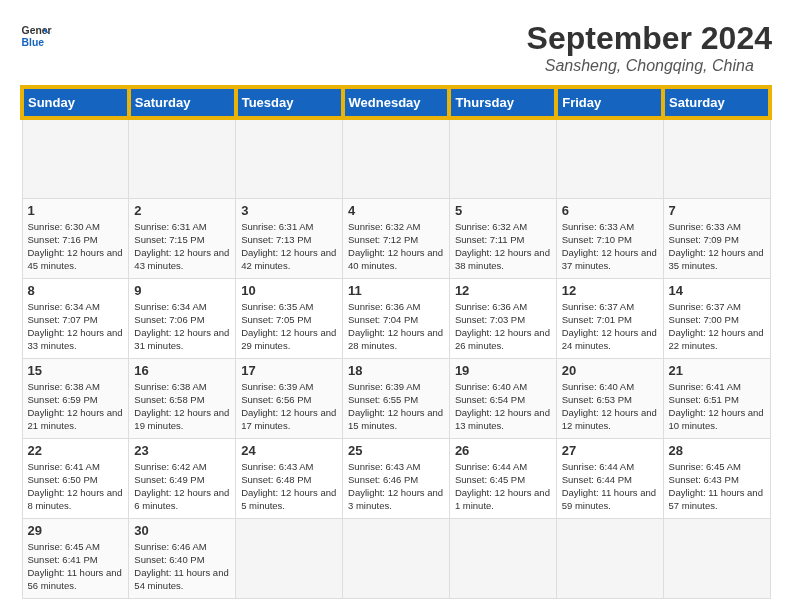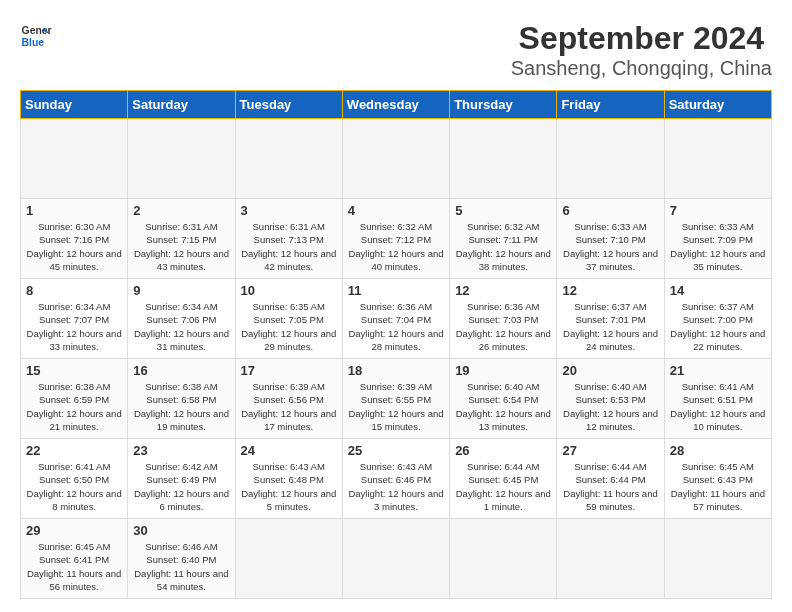--- a/index.html
+++ b/index.html
@@ -27,36 +27,37 @@
     }
     .title-area {
       text-align: center;
     }
     .main-title {
       font-size: 32px;
       font-weight: bold;
       color: #333;
     }
     .subtitle {
-      font-size: 20px;
+      font-size: 16px;
       color: #555;
+      font-style: italic;
     }
     .calendar {
       width: 100%;
       border-collapse: collapse;
       border: 1px solid #ccc;
     }
     .calendar th {
       background: #1565c0;
       color: #fff;
       font-size: 13px;
       font-weight: bold;
       padding: 6px 4px;
       text-align: left;
-      border: 1px solid #eab308;
+      border: 4px solid #eab308;
     }
     .calendar td {
       vertical-align: top;
       border: 1px solid #ddd;
       padding: 4px 5px;
       font-size: 10px;
       color: #333;
       width: 14.28%;
       height: 80px;
       background: #fff;
@@ -67,21 +68,20 @@
     .day-num {
       font-size: 13px;
       font-weight: bold;
       display: block;
       margin-bottom: 2px;
     }
     .day-info {
       font-size: 9.5px;
       line-height: 1.4;
       color: #333;
-      text-align: center;
     }
     tr:nth-child(even) td:not(.empty) {
       background: #fafafa;
     }
   </style>
 </head>
 <body>
 
 <div class="header-area">
   <div class="logo">

